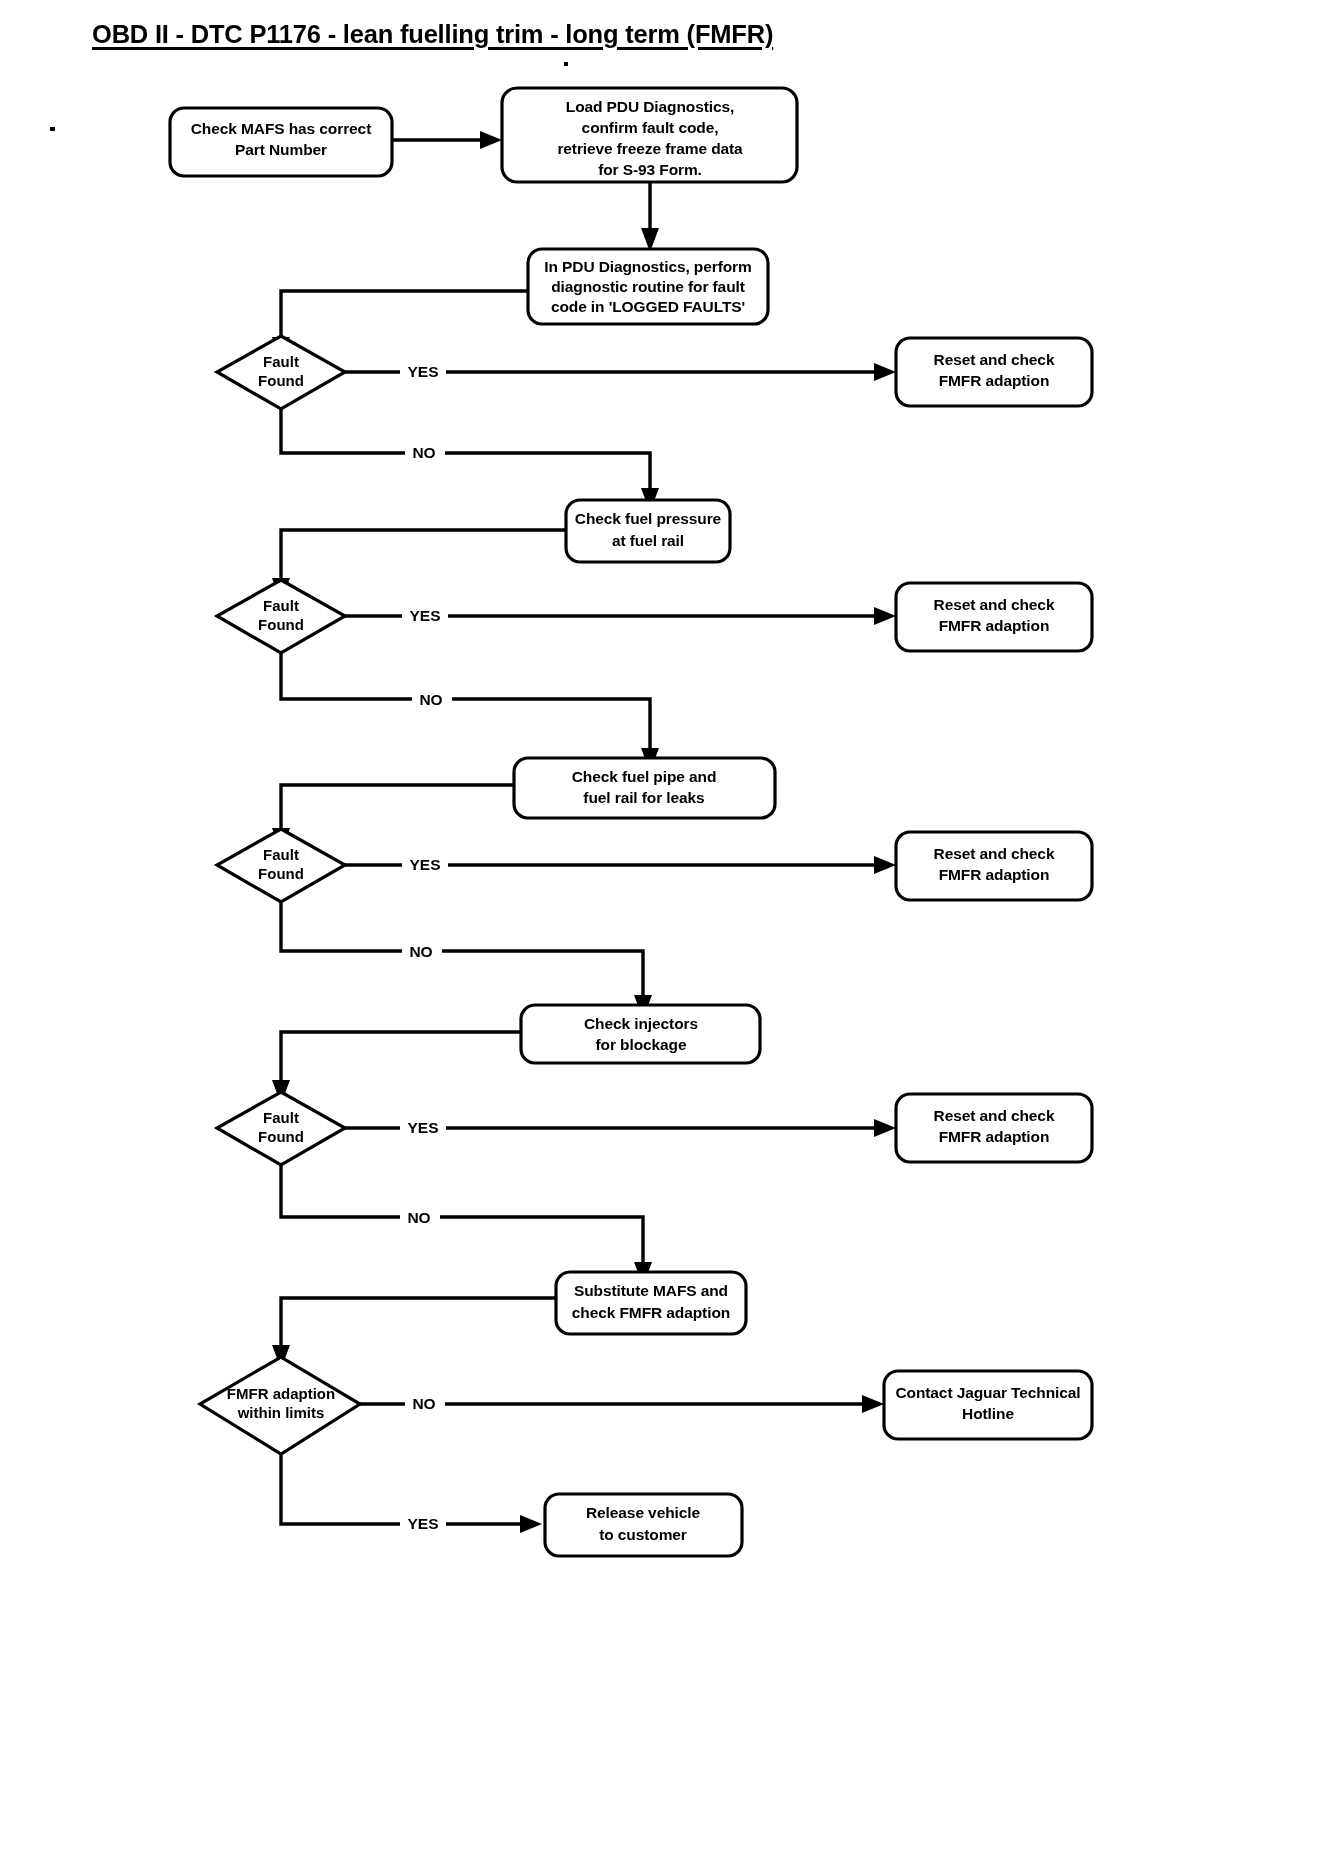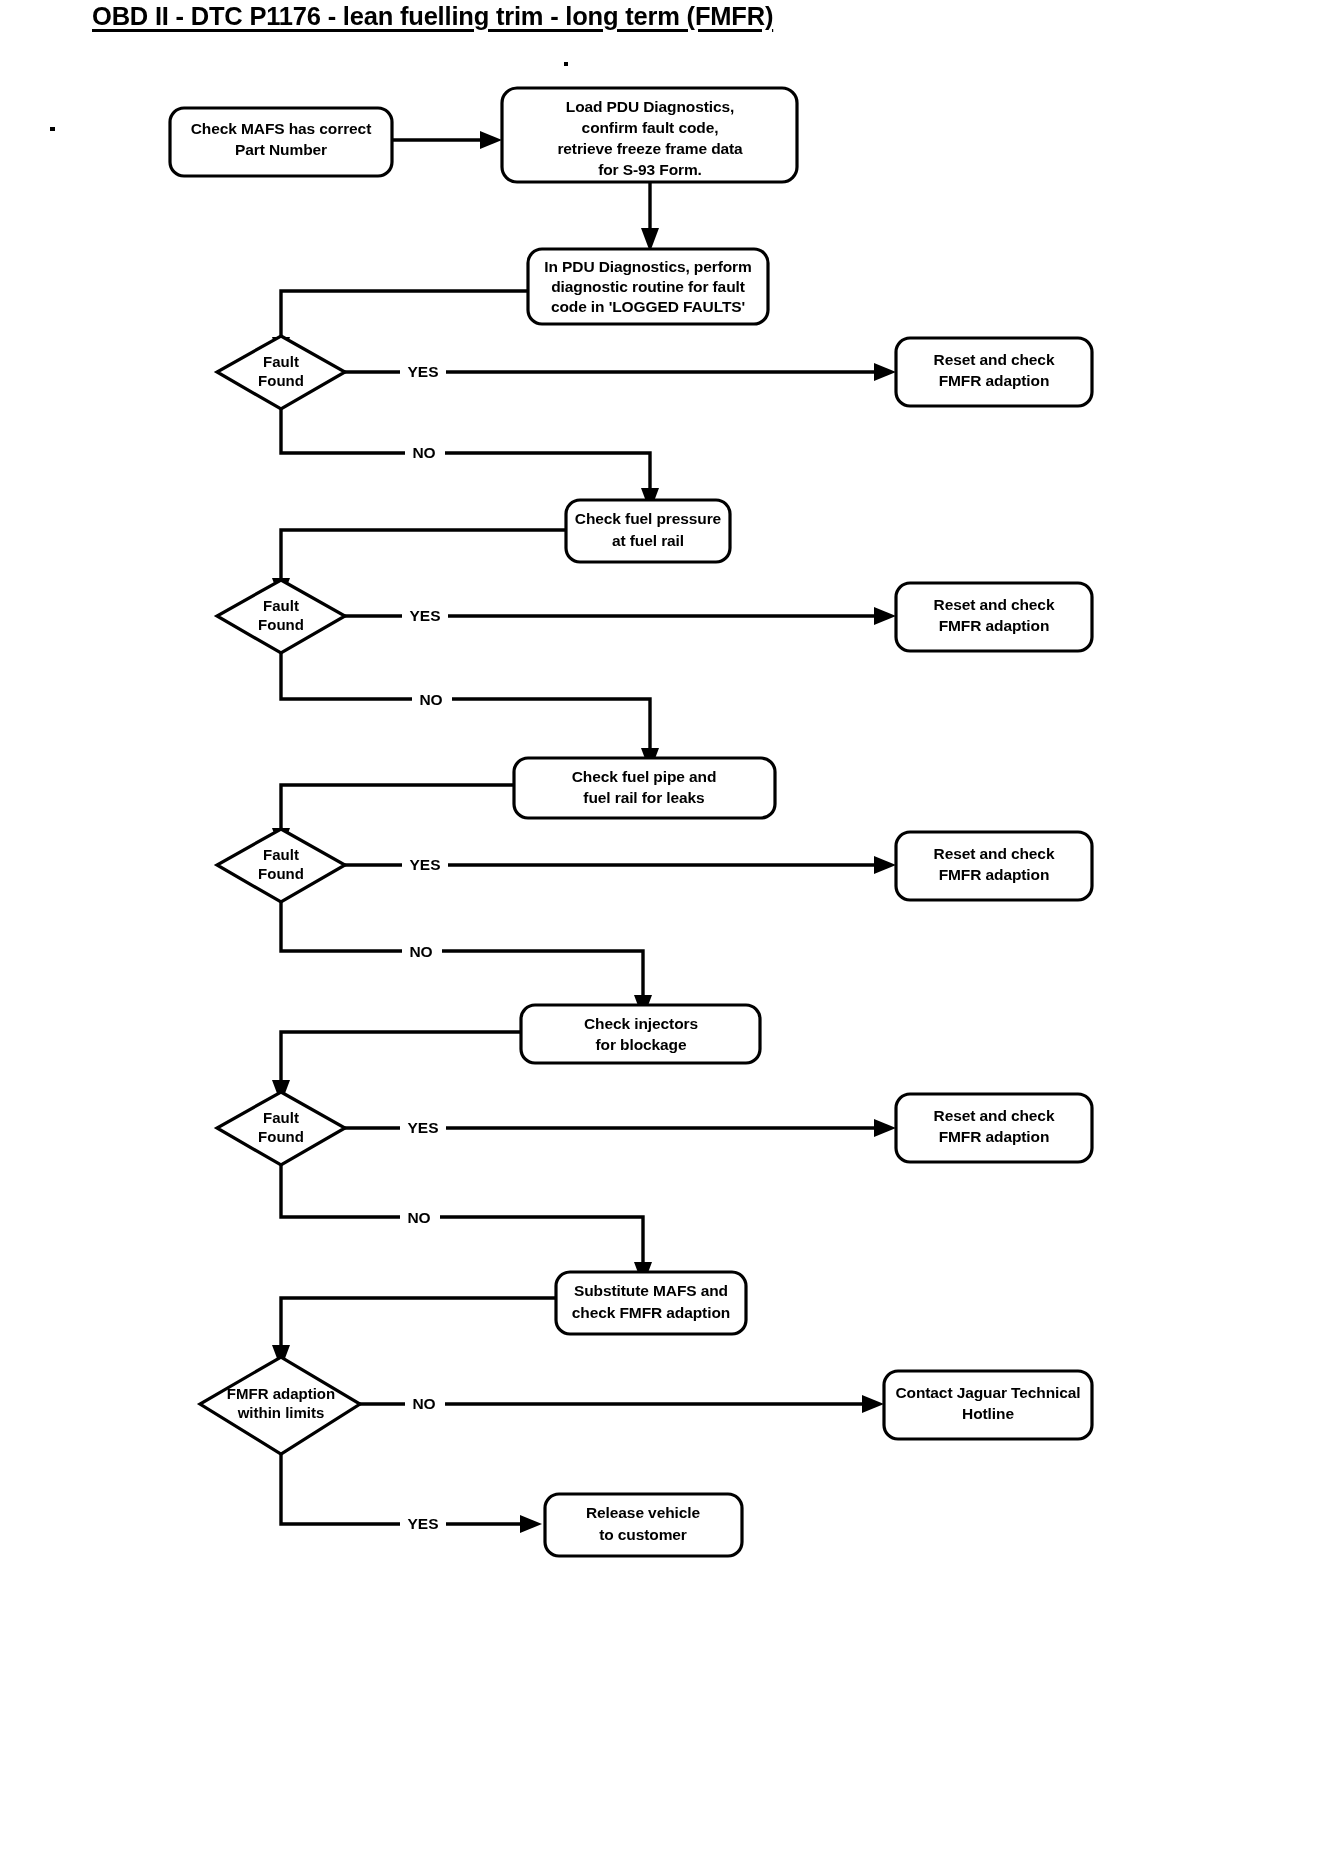--- a/index.html
+++ b/index.html
@@ -17,21 +17,21 @@
   }
   #page {
     position: relative;
     width: 1328px;
     height: 1870px;
     background: #fff;
   }
   #title {
     position: absolute;
     left: 92px;
-    top: 2px;
+    top: 20px;
     font-size: 25.5px;
     font-weight: bold;
     letter-spacing: -0.2px;
     text-decoration: underline;
     text-underline-offset: 4px;
     text-decoration-thickness: 3px;
     white-space: nowrap;
     text-align: center;
   }
   svg#flow {

